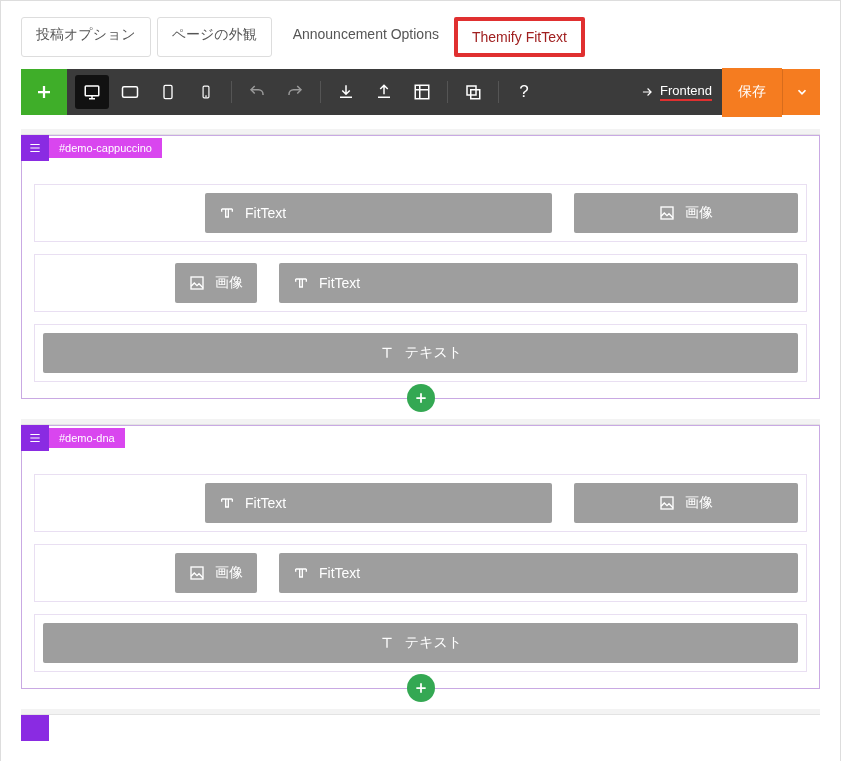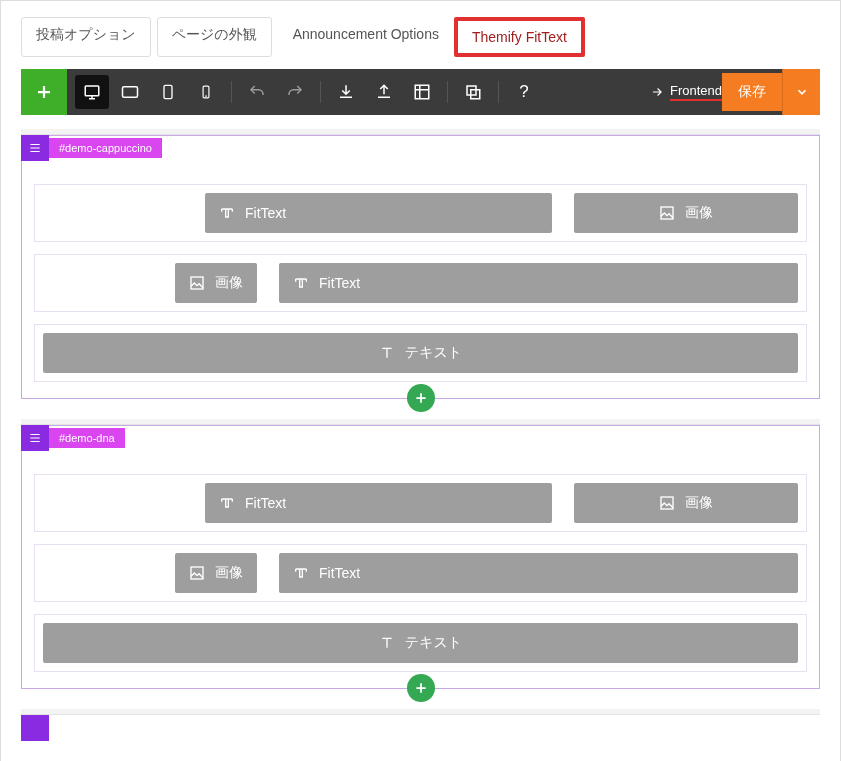--- a/index.html
+++ b/index.html
@@ -51,23 +51,23 @@
     }
     .tb-btn {
       width: 34px; height: 34px; margin: 0 2px;
       border-radius: 3px;
       display: flex; align-items: center; justify-content: center;
       color: #fff; cursor: pointer;
     }
     .tb-btn.active { background: #111; }
     .tb-divider { width: 1px; height: 22px; background: #555; margin: 0 6px; }
     .tb-spacer { flex: 1; }
-    .frontend-link { color: #fff; font-size: 13px; display: flex; align-items: center; gap: 6px; }
+    .frontend-link { color: #fff; font-size: 13px; margin-right: 10px; display: flex; align-items: center; gap: 6px; }
     .frontend-underline { border-bottom: 2px solid #e03030; padding-bottom: 1px; }
-    .save-btn { background: #f57c20; color: #fff; height: 38px; display: flex; align-items: center; padding: 0 16px; font-size: 14px; cursor: pointer; }
+    .save-btn { background: #f57c20; color: #fff; height: 49px; display: flex; align-items: center; padding: 0 16px; font-size: 14px; cursor: pointer; }
     .save-drop { background: #f57c20; color: #fff; height: 46px; width: 38px; display: flex; align-items: center; justify-content: center; border-left: 1px solid rgba(0,0,0,0.12); cursor: pointer; }
 
     .canvas { margin-top: 14px; }
     .row-block { position: relative; border: 1px solid #c9a9e3; margin-bottom: 20px; }
     .row-handle-wrap { display:flex; align-items:center; }
     .row-handle {
       width: 28px; height: 26px; background: #8a2be2;
       display: flex; align-items: center; justify-content: center; color: #fff;
       position: relative; top: -1px; left: -1px;
     }

